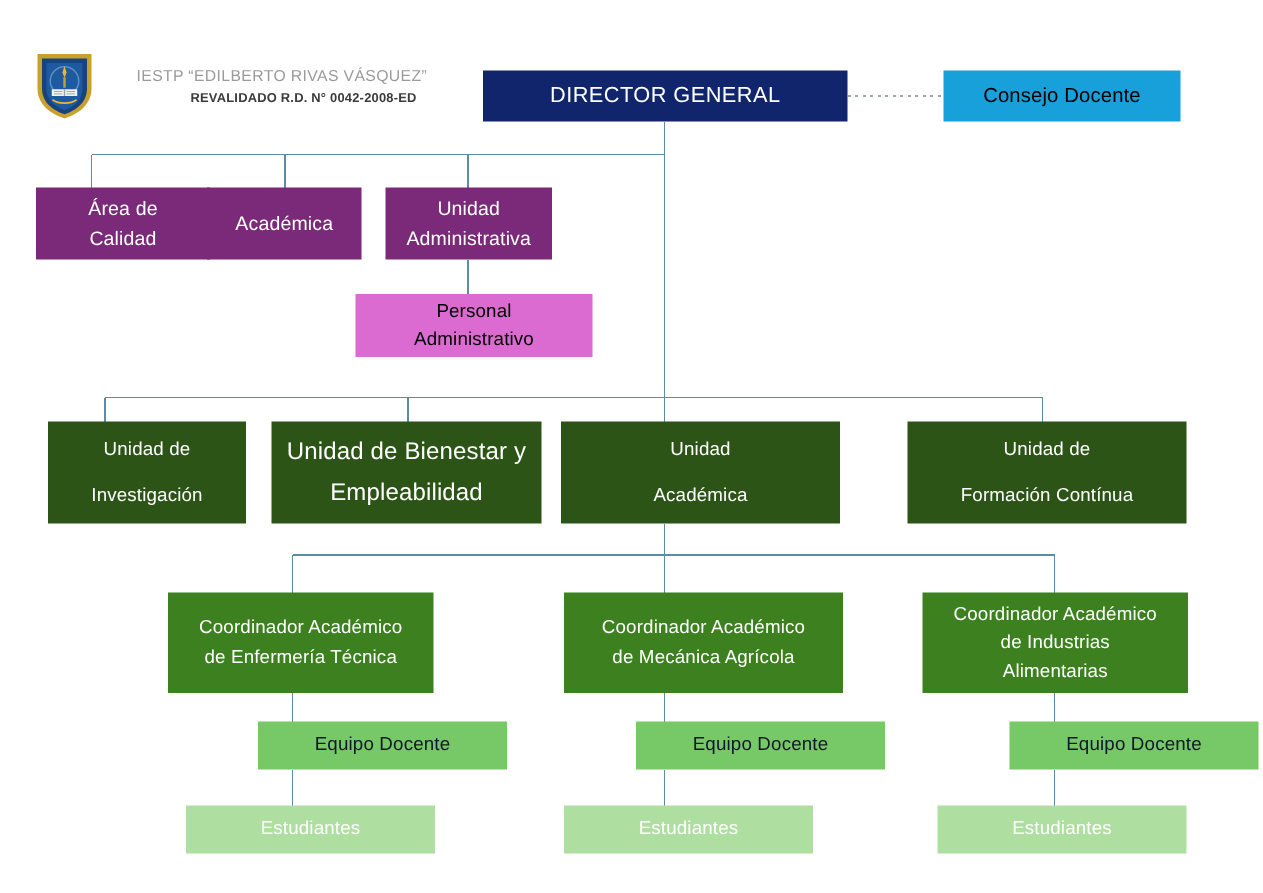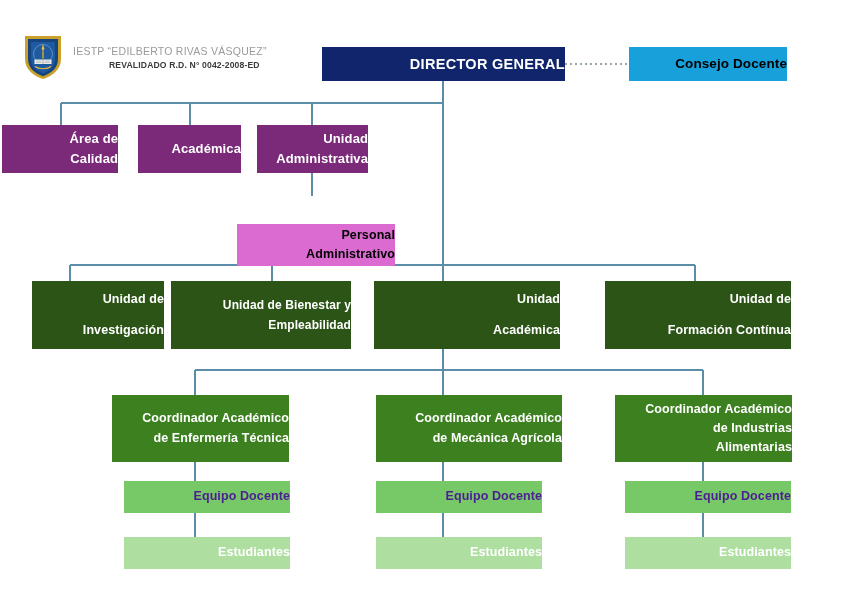--- a/index.html
+++ b/index.html
@@ -30,44 +30,44 @@
     pointer-events: none;
   }
   
   .node {
     position: absolute;
     box-sizing: border-box;
     display: flex;
     flex-direction: column;
     align-items: center;
     justify-content: center;
-    text-align: right;
-    font-weight: bold;
+    text-align: center;
+    font-weight: normal;
     line-height: 1.55;
     letter-spacing: .1px;
   }
   .node .ln { display: block; width: 100%; }
 
   .node.navy      { background: #10256B; color: #ffffff; }
   .node.cyan      { background: #18A0DB; color: #000000; }
   .node.purple    { background: #7A2A78; color: #ffffff; }
   .node.magenta   { background: #DB6BD0; color: #000000; }
   .node.dgreen    { background: #2C5417; color: #ffffff; }
   .node.mgreen    { background: #3C801F; color: #ffffff; }
-  .node.lgreen    { background: #77C866; color: #4c1d95; }
+  .node.lgreen    { background: #77C866; color: #0f172a; margin-left: 48px; }
   .node.pgreen    { background: #AEDFA0; color: #ffffff; }
 
   
   #brand {
     position: absolute;
     left: 22px;
     top: 33px;
     display: flex;
     align-items: center;
-    gap: 9px;
+    gap: 27px;
   }
   #brand-logo { width: 42px; height: 48px; display: block; }
   #brand-text { display: flex; flex-direction: column; justify-content: center; }
   #brand-line1 {
     font-size: 10.5px;
     color: #9a9a9a;
     letter-spacing: .25px;
     white-space: nowrap;
     margin-bottom: 3px;
   }
@@ -140,45 +140,45 @@
   </div>
 
   <div class="node navy" style="left:322px; top:47px; width:243px; height:34px; font-size:14.5px; letter-spacing:.3px;">
     <span class="ln">DIRECTOR GENERAL</span>
   </div>
 
   <div class="node cyan" style="left:629px; top:47px; width:158px; height:34px; font-size:13.5px;">
     <span class="ln">Consejo Docente</span>
   </div>
 
-  <div class="node purple" style="left:2px; top:125px; width:116px; height:48px; font-size:13px;">
+  <div class="node purple" style="left:24px; top:125px; width:116px; height:48px; font-size:13px;">
     <span class="ln">Área de</span>
     <span class="ln">Calidad</span>
   </div>
 
   <div class="node purple" style="left:138px; top:125px; width:103px; height:48px; font-size:13px;">
     <span class="ln">Académica</span>
   </div>
 
   <div class="node purple" style="left:257px; top:125px; width:111px; height:48px; font-size:13px;">
     <span class="ln">Unidad</span>
     <span class="ln">Administrativa</span>
   </div>
 
-  <div class="node magenta" style="left:237px; top:196px; width:158px; height:42px; font-size:12.5px;margin-top:28px;">
+  <div class="node magenta" style="left:237px; top:196px; width:158px; height:42px; font-size:12.5px;">
     <span class="ln">Personal</span>
     <span class="ln">Administrativo</span>
   </div>
 
   <div class="node dgreen" style="left:32px; top:281px; width:132px; height:68px; font-size:12.5px; line-height:2.5;">
     <span class="ln">Unidad de</span>
     <span class="ln">Investigación</span>
   </div>
 
-  <div class="node dgreen" style="left:171px; top:281px; width:180px; height:68px; font-size:12px; line-height:1.7;">
+  <div class="node dgreen" style="left:181px; top:281px; width:180px; height:68px; font-size:16px; line-height:1.7;">
     <span class="ln">Unidad de Bienestar y</span>
     <span class="ln">Empleabilidad</span>
   </div>
 
   <div class="node dgreen" style="left:374px; top:281px; width:186px; height:68px; font-size:12.5px; line-height:2.5;">
     <span class="ln">Unidad</span>
     <span class="ln">Académica</span>
   </div>
 
   <div class="node dgreen" style="left:605px; top:281px; width:186px; height:68px; font-size:12.5px; line-height:2.5;">

